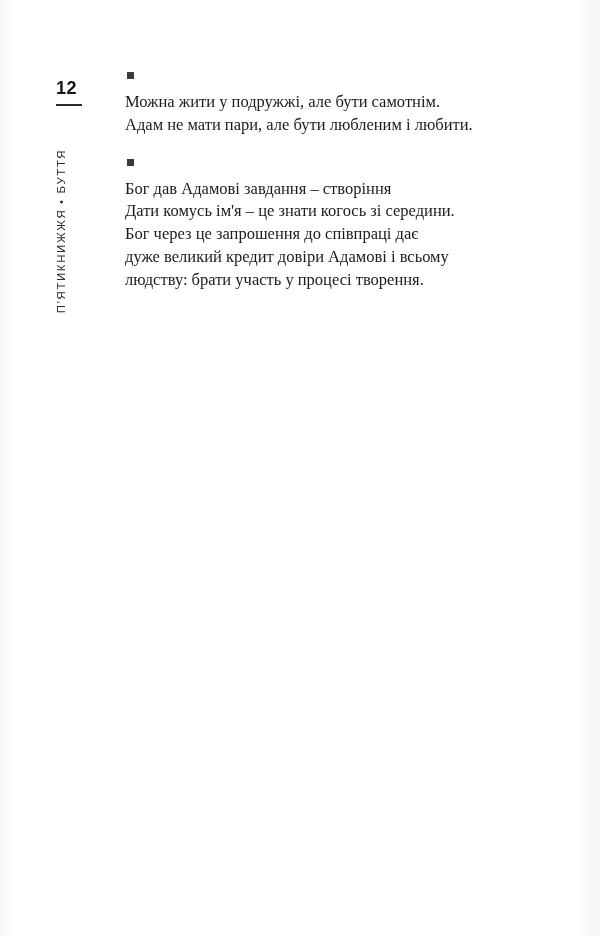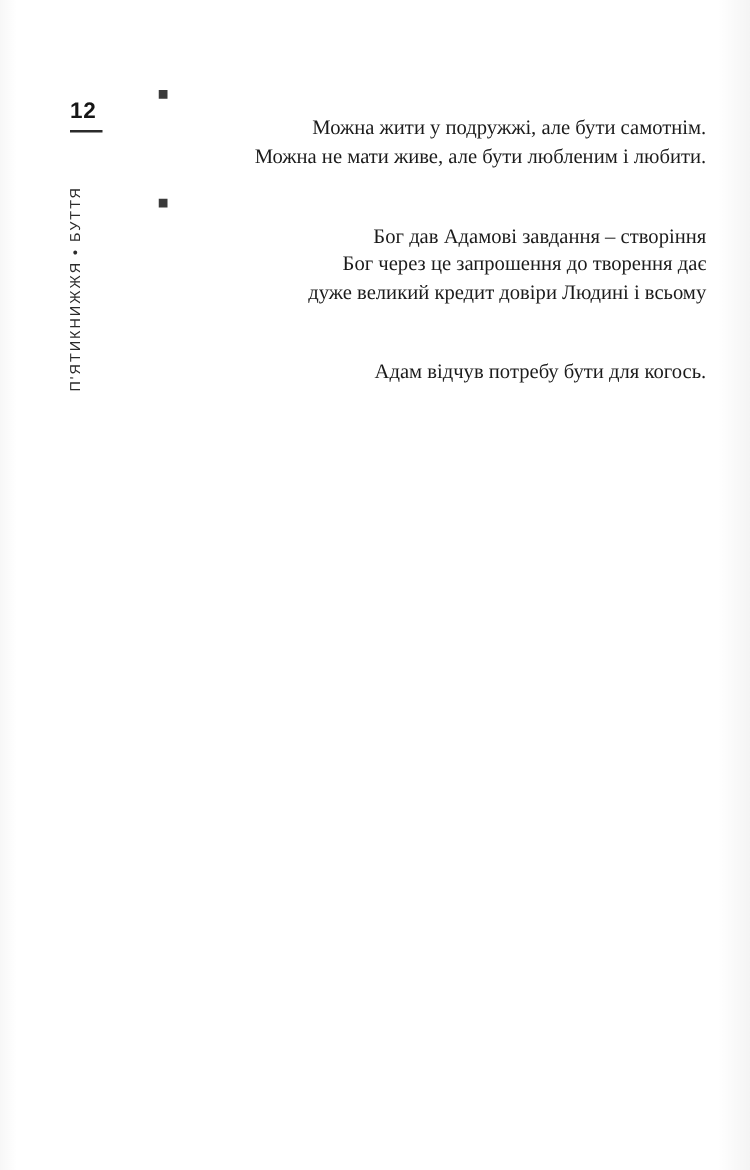--- a/index.html
+++ b/index.html
@@ -15,21 +15,20 @@
     overflow: hidden;
     position: relative;
   }
 
   .page {
     position: relative;
     width: 600px;
     height: 936px;
     box-sizing: border-box;
     background: #ffffff;
-    text-align: right;
   }
 
   
   .gutter {
     position: absolute;
     left: 0;
     top: 0;
     width: 95px;
     height: 936px;
   }
@@ -139,32 +138,33 @@
     <div class="running-head">
       <span>П'ЯТИКНИЖЖЯ • БУТТЯ</span>
     </div>
   </div>
 
   <div class="content">
 
     <div class="block">
       <span class="bullet"></span>
       <div class="line">Можна жити у подружжі, але бути самотнім.</div>
-      <div class="line">Можна не мати живе, але бути любленим і любити.</div>
+      <div class="line">Адам не мати пари, але бути любленим і любити.</div>
     </div>
 
     <div class="block">
       <span class="bullet"></span>
       <div class="line">Бог дав Адамові завдання – створіння</div>
-      <div class="line">Бог через це запрошення до творення дає</div>
-      <div class="line">дуже великий кредит довіри Людині і всьому</div>
+      <div class="line">Дати комусь ім'я – це знати когось зі середини.</div>
+      <div class="line">Бог через це запрошення до співпраці дає</div>
+      <div class="line">дуже великий кредит довіри Адамові і всьому</div>
+      <div class="line">людству: брати участь у процесі творення.</div>
     </div>
 
     <div class="block block-3">
-      <div class="line">Адам відчув потребу бути для когось.</div>
     </div>
 
   </div>
 
   <div class="edge-shade"></div>
   <div class="edge-shade-left"></div>
 
 </div>
 
 </body></html>

